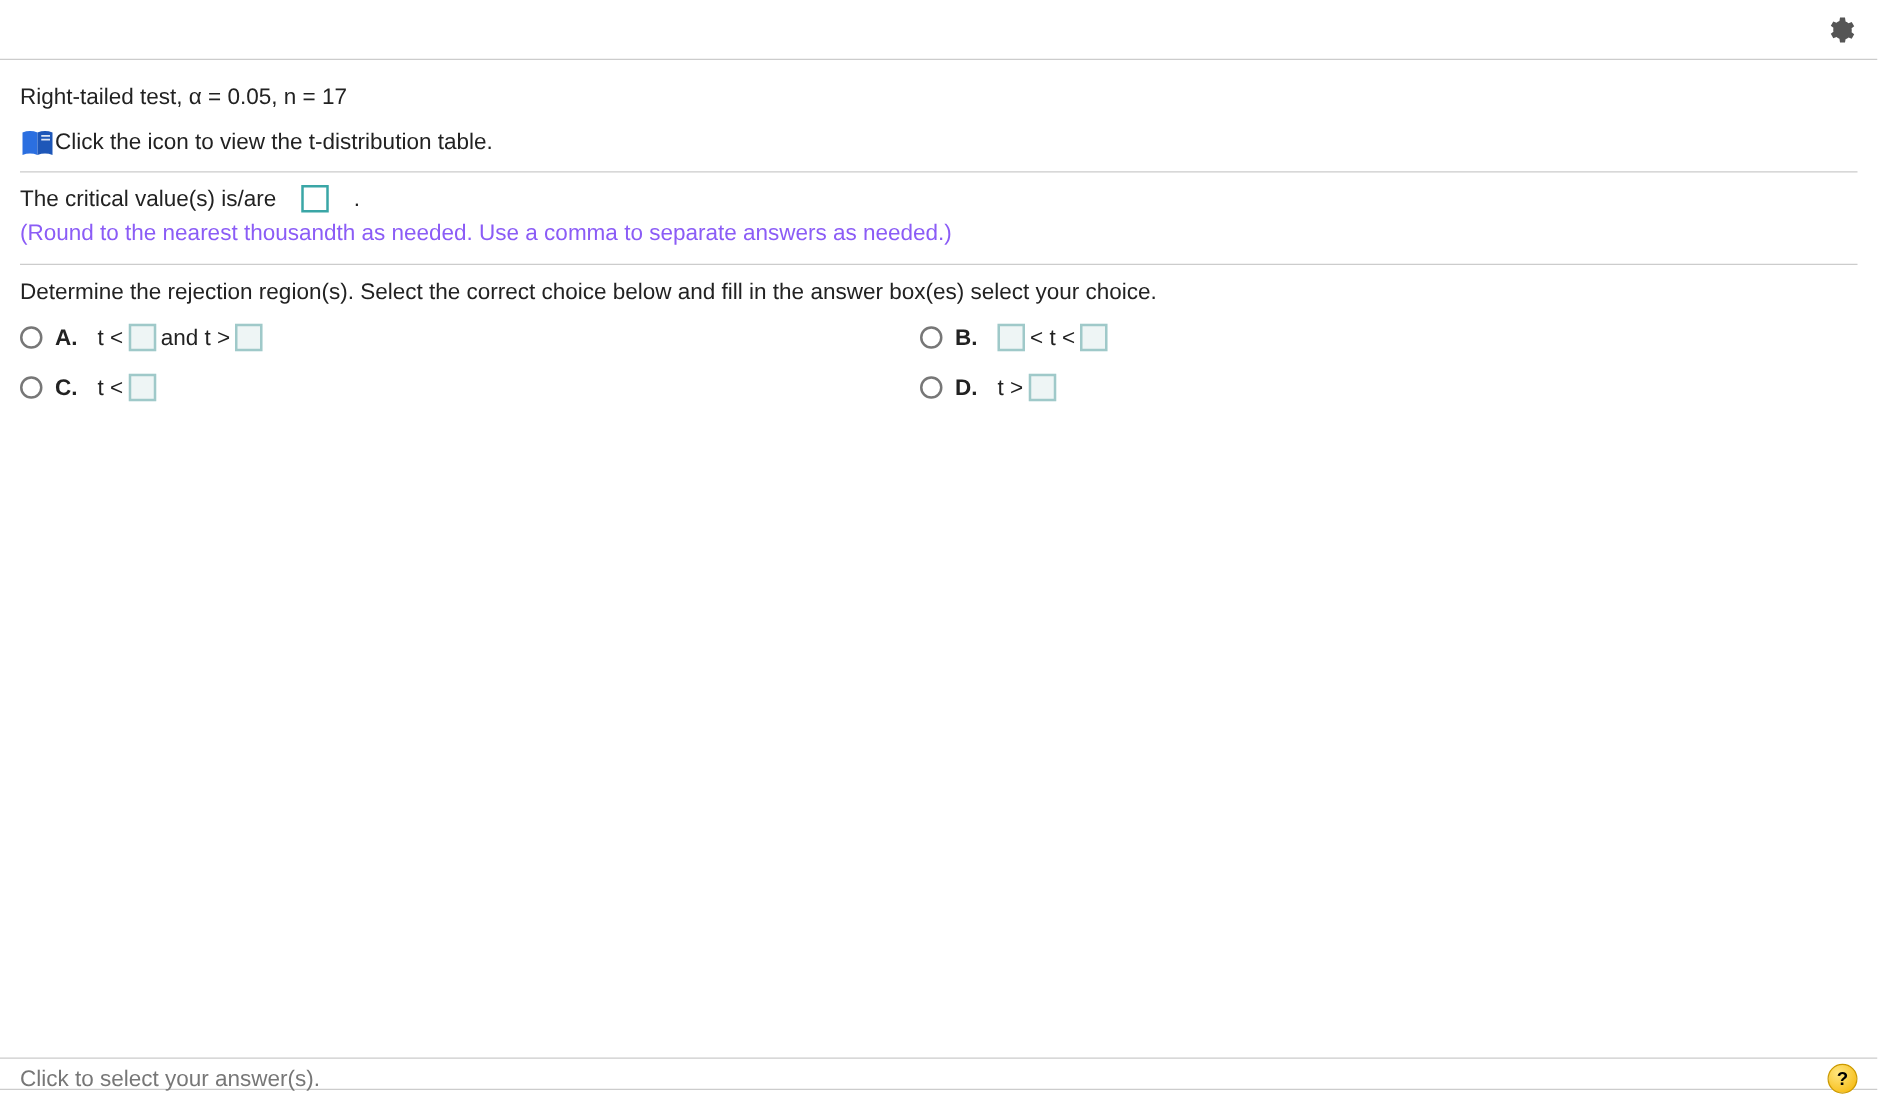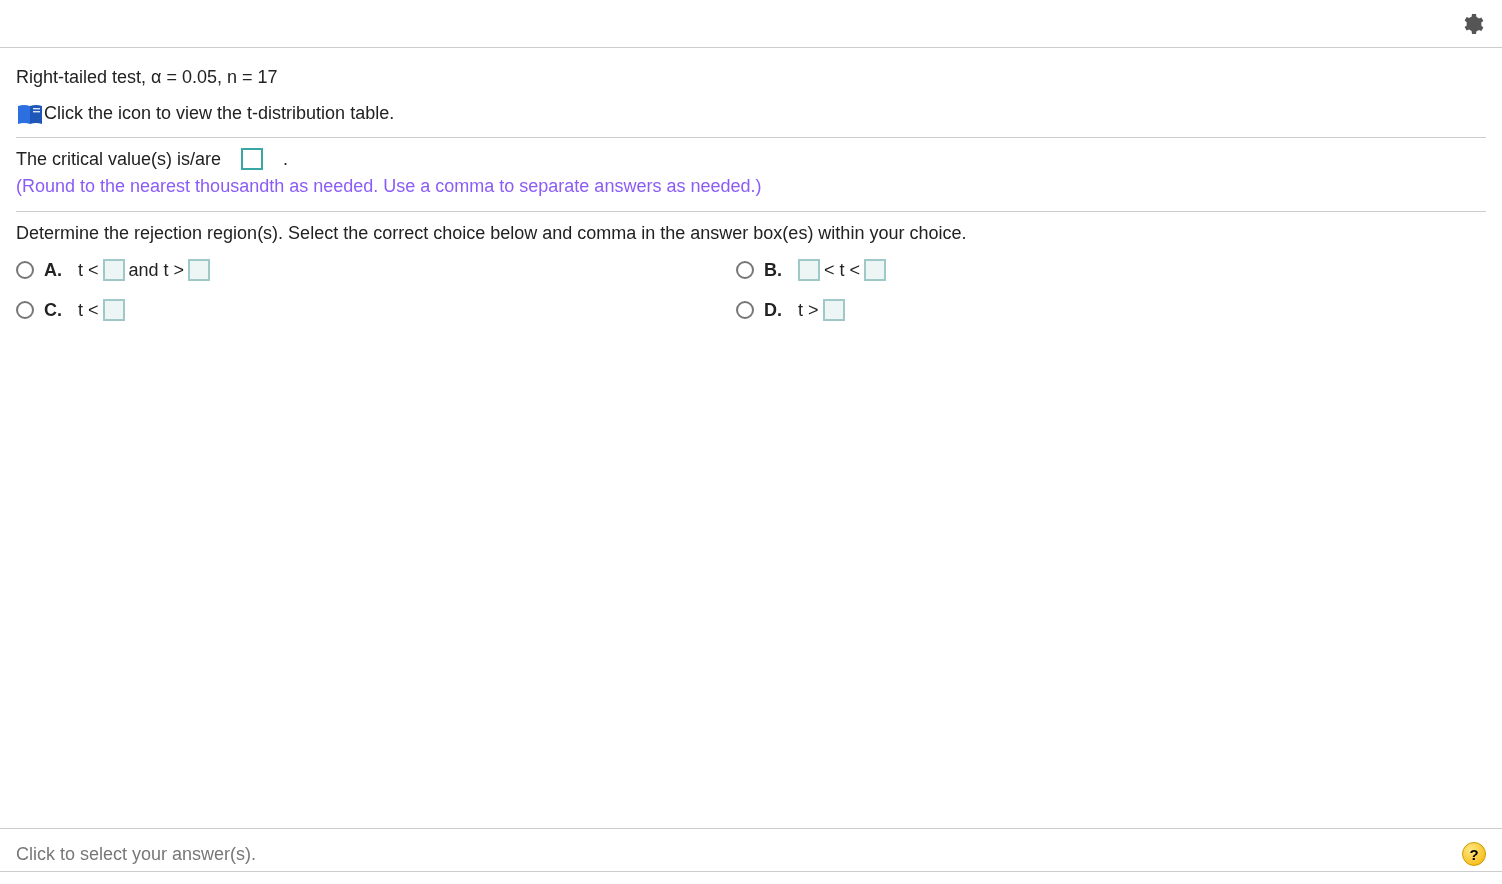--- a/index.html
+++ b/index.html
@@ -93,21 +93,21 @@
     display: flex;
     align-items: center;
     gap: 4px;
   }
   .footer {
     position: absolute;
     left: 0; right: 0; bottom: 12px;
     padding: 8px 16px 0 16px;
     border-top: 1px solid #ccc;
     border-bottom: 1px solid #ccc;
-    height: 44px;
+    height: 26px;
     display: flex;
     align-items: center;
     justify-content: space-between;
     color: #777;
   }
   .help-icon {
     width: 24px; height: 24px;
     border-radius: 50%;
     background: radial-gradient(circle at 35% 30%, #ffe680, #f5b400);
     border: 1px solid #cc9a00;
@@ -149,21 +149,21 @@
 
   <div class="answer-line">
     <span>The critical value(s) is/are</span>
     <span class="input-box"></span>
     <span>.</span>
   </div>
   <div class="instruction">(Round to the nearest thousandth as needed. Use a comma to separate answers as needed.)</div>
 
   <hr class="divider">
 
-  <p class="line" style="margin-bottom:2px">Determine the rejection region(s). Select the correct choice below and comma in the answer box(es) within your choice.</p>
+  <p class="line" style="margin-bottom:2px">Determine the rejection region(s). Select the correct choice below and fill in the answer box(es) select your choice.</p>
 
   <div class="choices">
 
     <div class="choice">
       <div class="radio"></div>
       <span class="choice-label">A.</span>
       <div class="choice-expr">
         <span>t &lt;</span>
         <span class="input-box dim"></span>
         <span>and t &gt;</span>

